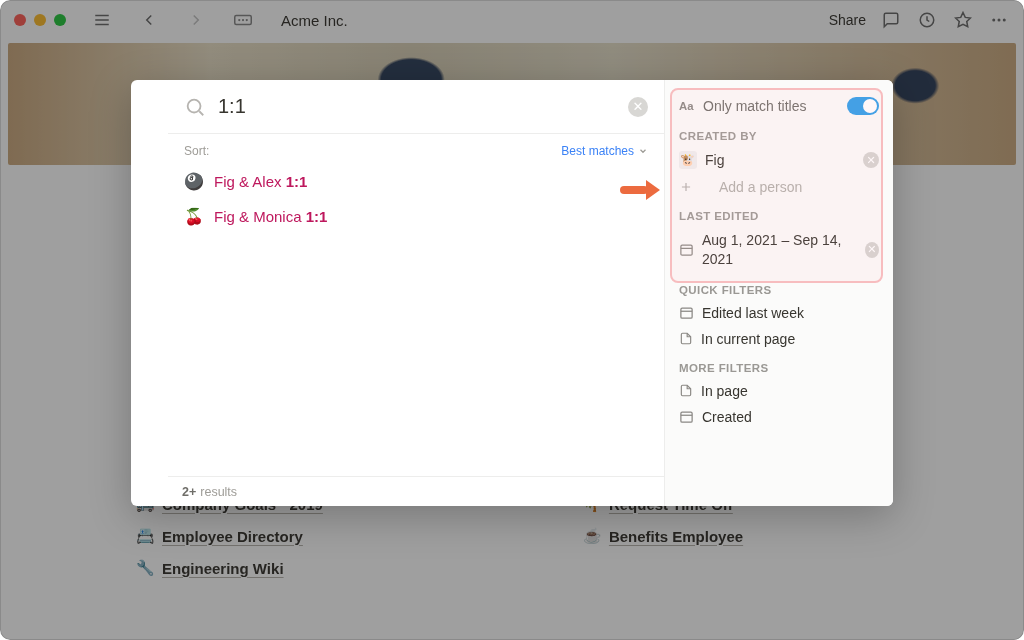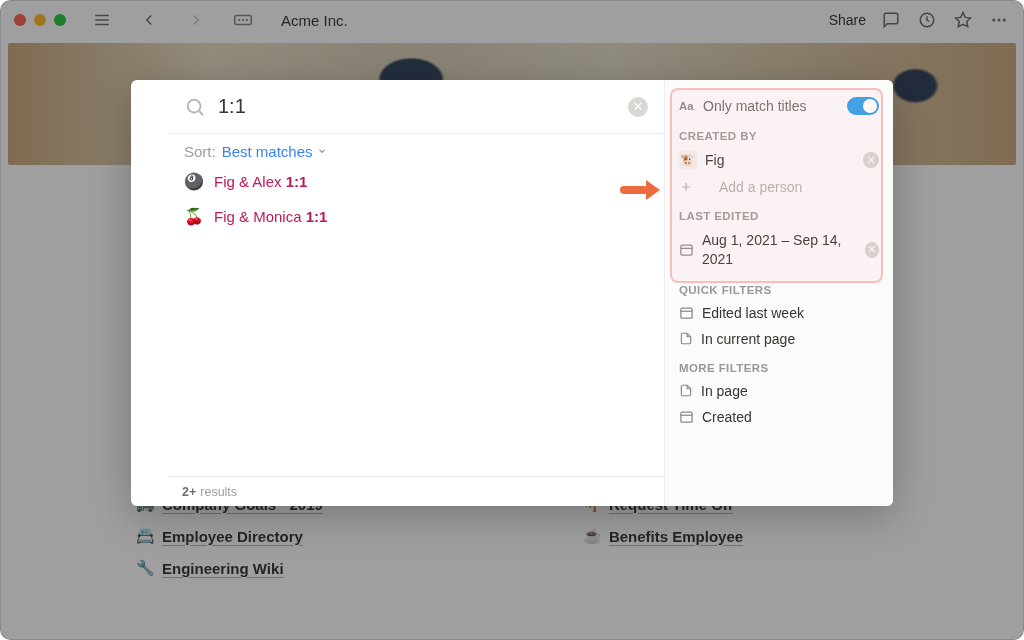--- a/index.html
+++ b/index.html
@@ -38,21 +38,21 @@
   .scrim { position: absolute; inset: 0; background: rgba(15,15,15,.4); border-radius: 10px; }
 
   
   .modal { position: absolute; left: 131px; top: 80px; width: 762px; height: 426px; background: #fff; border-radius: 6px; box-shadow: 0 10px 40px rgba(0,0,0,.25); display: flex; overflow: hidden; padding-left: 37px; }
   .main { flex: 1; display: flex; flex-direction: column; border-right: 1px solid #ededec; }
   .search-row { display: flex; align-items: center; height: 54px; padding: 0 16px; gap: 12px; border-bottom: 1px solid #ededec; }
   .search-row svg { color: #b6b4b0; }
   .search-input { flex: 1; border: none; outline: none; font-size: 20px; color: #37352f; background: transparent; }
   .clear-btn { width: 20px; height: 20px; border-radius: 50%; background: #d8d7d4; color: #fff; font-size: 13px; display: flex; align-items: center; justify-content: center; cursor: pointer; }
 
-  .sort-row { height: 30px; padding: 4px 16px 0; font-size: 15px; color: #9e9c97; display: flex; align-items: center; gap: 6px; }
+  .sort-row { height: 30px; padding: 4px 16px 0; font-size: 12px; color: #9e9c97; display: flex; align-items: center; gap: 6px; justify-content: space-between; }
   .sort-val { color: #3b82f6; display: inline-flex; align-items: center; gap: 4px; cursor: pointer; }
 
   .results { flex: 1; overflow: auto; }
   .result { display: flex; align-items: center; gap: 10px; padding: 8px 16px; font-size: 15px; cursor: pointer; }
   .r-emoji { width: 20px; font-size: 16px; text-align: center; }
   .r-title { color: #be185d; }
   .r-title strong { font-weight: 700; }
 
   .footer { height: 30px; border-top: 1px solid #ededec; padding: 0 14px; display: flex; align-items: center; font-size: 12.5px; color: #9e9c97; }
   .footer b { color: #6f6e69; margin-right: 4px; font-weight: 600; }

